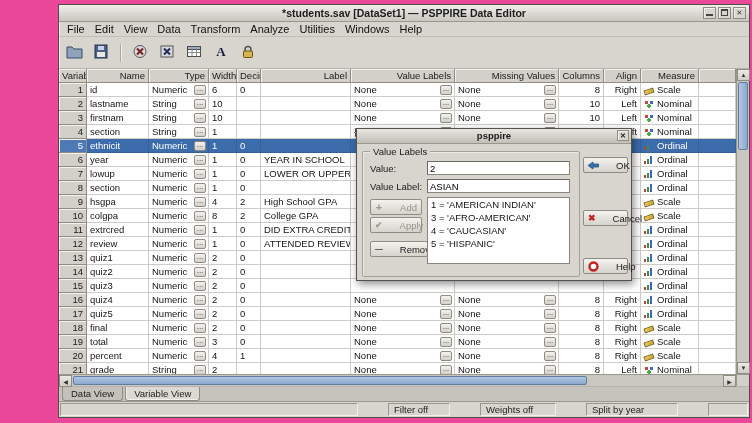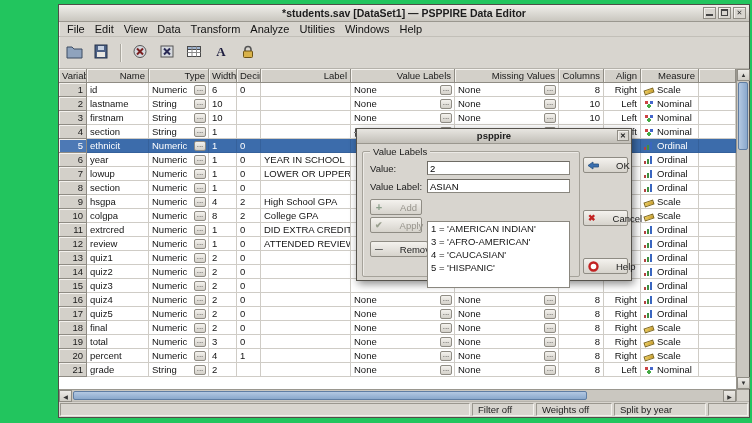--- a/index.html
+++ b/index.html
@@ -1,17 +1,17 @@
 <!DOCTYPE html>
 <html><head>
 <meta charset="utf-8">
 <style>
   html,body{margin:0;padding:0;background:#000;}
   body{font-family:"Liberation Sans",sans-serif;}
-  .stage{position:relative;width:752px;height:423px;background:#22c55e;overflow:hidden;}
+  .stage{position:relative;width:752px;height:423px;background:#ec4899;overflow:hidden;}
 
   .window{position:absolute;left:58px;top:4px;width:692px;height:414px;background:#d8d5cf;
           border:1px solid #4f4d48;box-shadow:inset 1px 1px 0 #efede9;display:flex;flex-direction:column;box-sizing:border-box;}
 
   
   .titlebar{height:16px;background:linear-gradient(#f0eeea,#c9c6bf);display:flex;align-items:center;
             border-bottom:1px solid #9a978f;position:relative;flex:0 0 auto;}
   .title{flex:1;text-align:center;font-size:10.5px;font-weight:bold;color:#1c1c1c;line-height:16px;
          white-space:nowrap;overflow:hidden;}
   .winbtns{position:absolute;right:3px;top:2px;display:flex;gap:2px;}
@@ -71,21 +71,21 @@
           border:1px solid #5f7da3;border-radius:2px;box-sizing:border-box;}
 
   
   .tabs{height:14px;display:flex;align-items:stretch;padding-left:3px;gap:2px;background:#c6c3bc;flex:0 0 auto;
         border-bottom:1px solid #9a978f;}
   .tab{font-size:9.5px;line-height:13px;padding:0 8px;background:#c4c1ba;border:1px solid #8f8c84;border-top:none;
        border-radius:0 0 3px 3px;color:#222;}
   .tab.active{background:#dcd9d3;box-shadow:inset 1px -1px 0 #f2f0ec;}
 
   
-  .statusbar{height:15px;display:flex;align-items:stretch;background:#d8d5cf;font-size:9.5px;color:#222;flex:0 0 auto;}
+  .statusbar{height:15px;display:flex;align-items:stretch;background:#d8d5cf;font-size:9.5px;color:#222;flex:0 0 auto;gap:28px;}
   .status-seg{border:1px solid;border-color:#9a978f #f2f0ec #f2f0ec #9a978f;margin:1px;padding:0 5px;line-height:11px;
               white-space:nowrap;overflow:hidden;box-sizing:border-box;}
   .seg-fill{flex:1;}
   .seg-filter{width:62px;}
   .seg-weight{width:76px;}
   .seg-split{width:92px;}
   .seg-end{width:40px;}
 
   
   .dialog{position:absolute;left:297px;top:123px;width:276px;height:153px;background:#d8d5cf;
@@ -106,21 +106,21 @@
   .inp-value{left:64px;top:9px;width:143px;}
   .inp-vlabel{left:64px;top:27px;width:143px;}
   .btn{position:absolute;display:flex;align-items:center;gap:17px;justify-content:flex-start;padding:0 4px;height:16px;
        background:linear-gradient(#f4f2ee,#d6d3cc);border:1px solid #8f8c84;border-radius:2px;
        font-family:"Liberation Sans",sans-serif;font-size:9.5px;color:#1a1a1a;box-sizing:border-box;margin:0;}
   .btn.disabled{color:#97948c;}
   .btn-add{left:7px;top:47px;width:52px;}
   .btn-apply{left:7px;top:65px;width:52px;}
   .btn-remove{left:7px;top:89px;width:58px;}
   .listbox{position:absolute;left:64px;top:45px;width:143px;height:67px;background:#fff;border:1px solid #8a877f;
-           overflow:hidden;box-sizing:border-box;margin-top:24px;}
+           overflow:hidden;box-sizing:border-box;}
   .list-item{font-size:9.5px;height:13px;line-height:13px;padding:0 3px;white-space:nowrap;color:#141414;}
   .list-item.selected{background:#3c6cab;color:#fff;}
   .btn-ok{left:226px;top:13px;width:45px;}
   .btn-cancel{left:226px;top:66px;width:45px;}
   .btn-help{left:226px;top:114px;width:45px;}
   .ico{display:inline-flex;align-items:center;justify-content:center;width:11px;font-weight:bold;}
   .ico-add{color:#8ca08c;font-size:11px;}
   .ico-apply{color:#9aa08f;font-size:9px;}
   .ico-remove{color:#444;font-size:11px;}
   .ico-cancel{color:#c22222;font-size:9px;}
@@ -538,20 +538,24 @@
       <div class="hscroll">
         <span class="sb-btn">◀</span>
         <span class="htrack">
             <span class="hthumb"></span>
           </span>
         <span class="sb-btn">▶</span>
       </div>
       <div class="corner"></div>
     </div>
 
+    <div class="tabs">
+        <span class="tab">Data View</span>
+        <span class="tab active">Variable View</span>
+      </div>
     <div class="statusbar">
         <span class="status-seg seg-fill"></span>
         <span class="status-seg seg-filter">Filter off</span>
         <span class="status-seg seg-weight">Weights off</span>
         <span class="status-seg seg-split">Split by year</span>
         <span class="status-seg seg-end"></span>
       </div>
 
     <div class="dialog">
       <div class="dlg-title">

